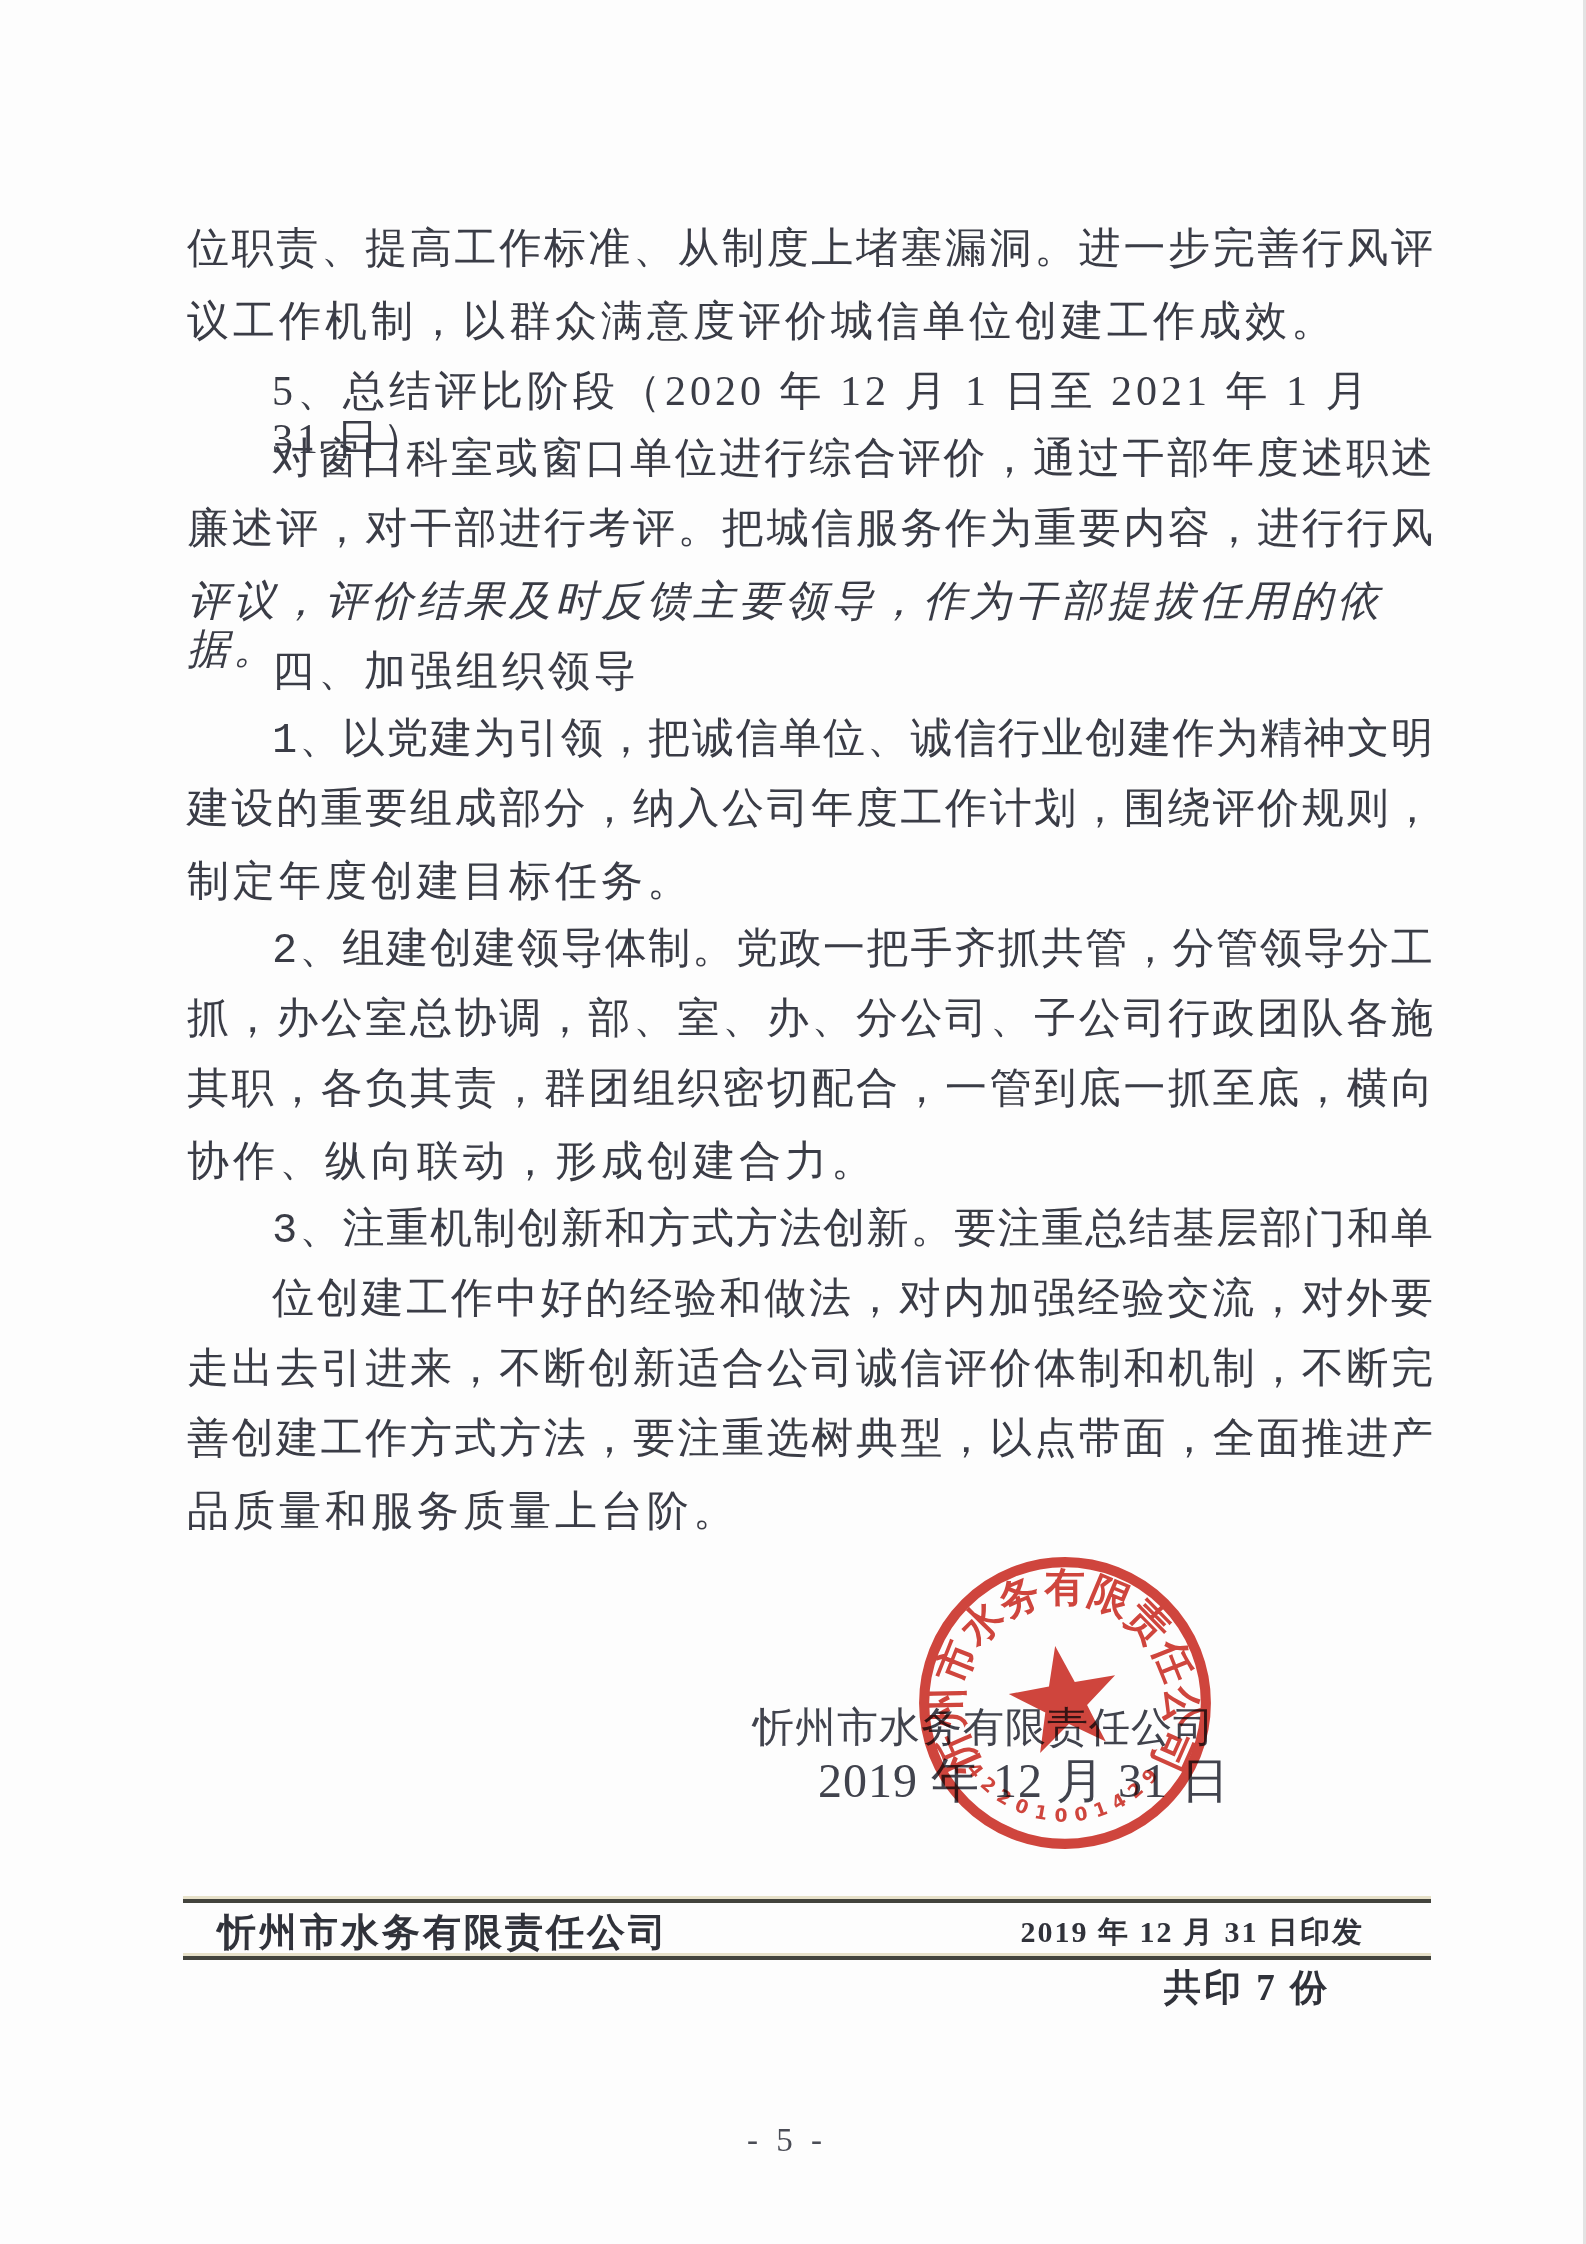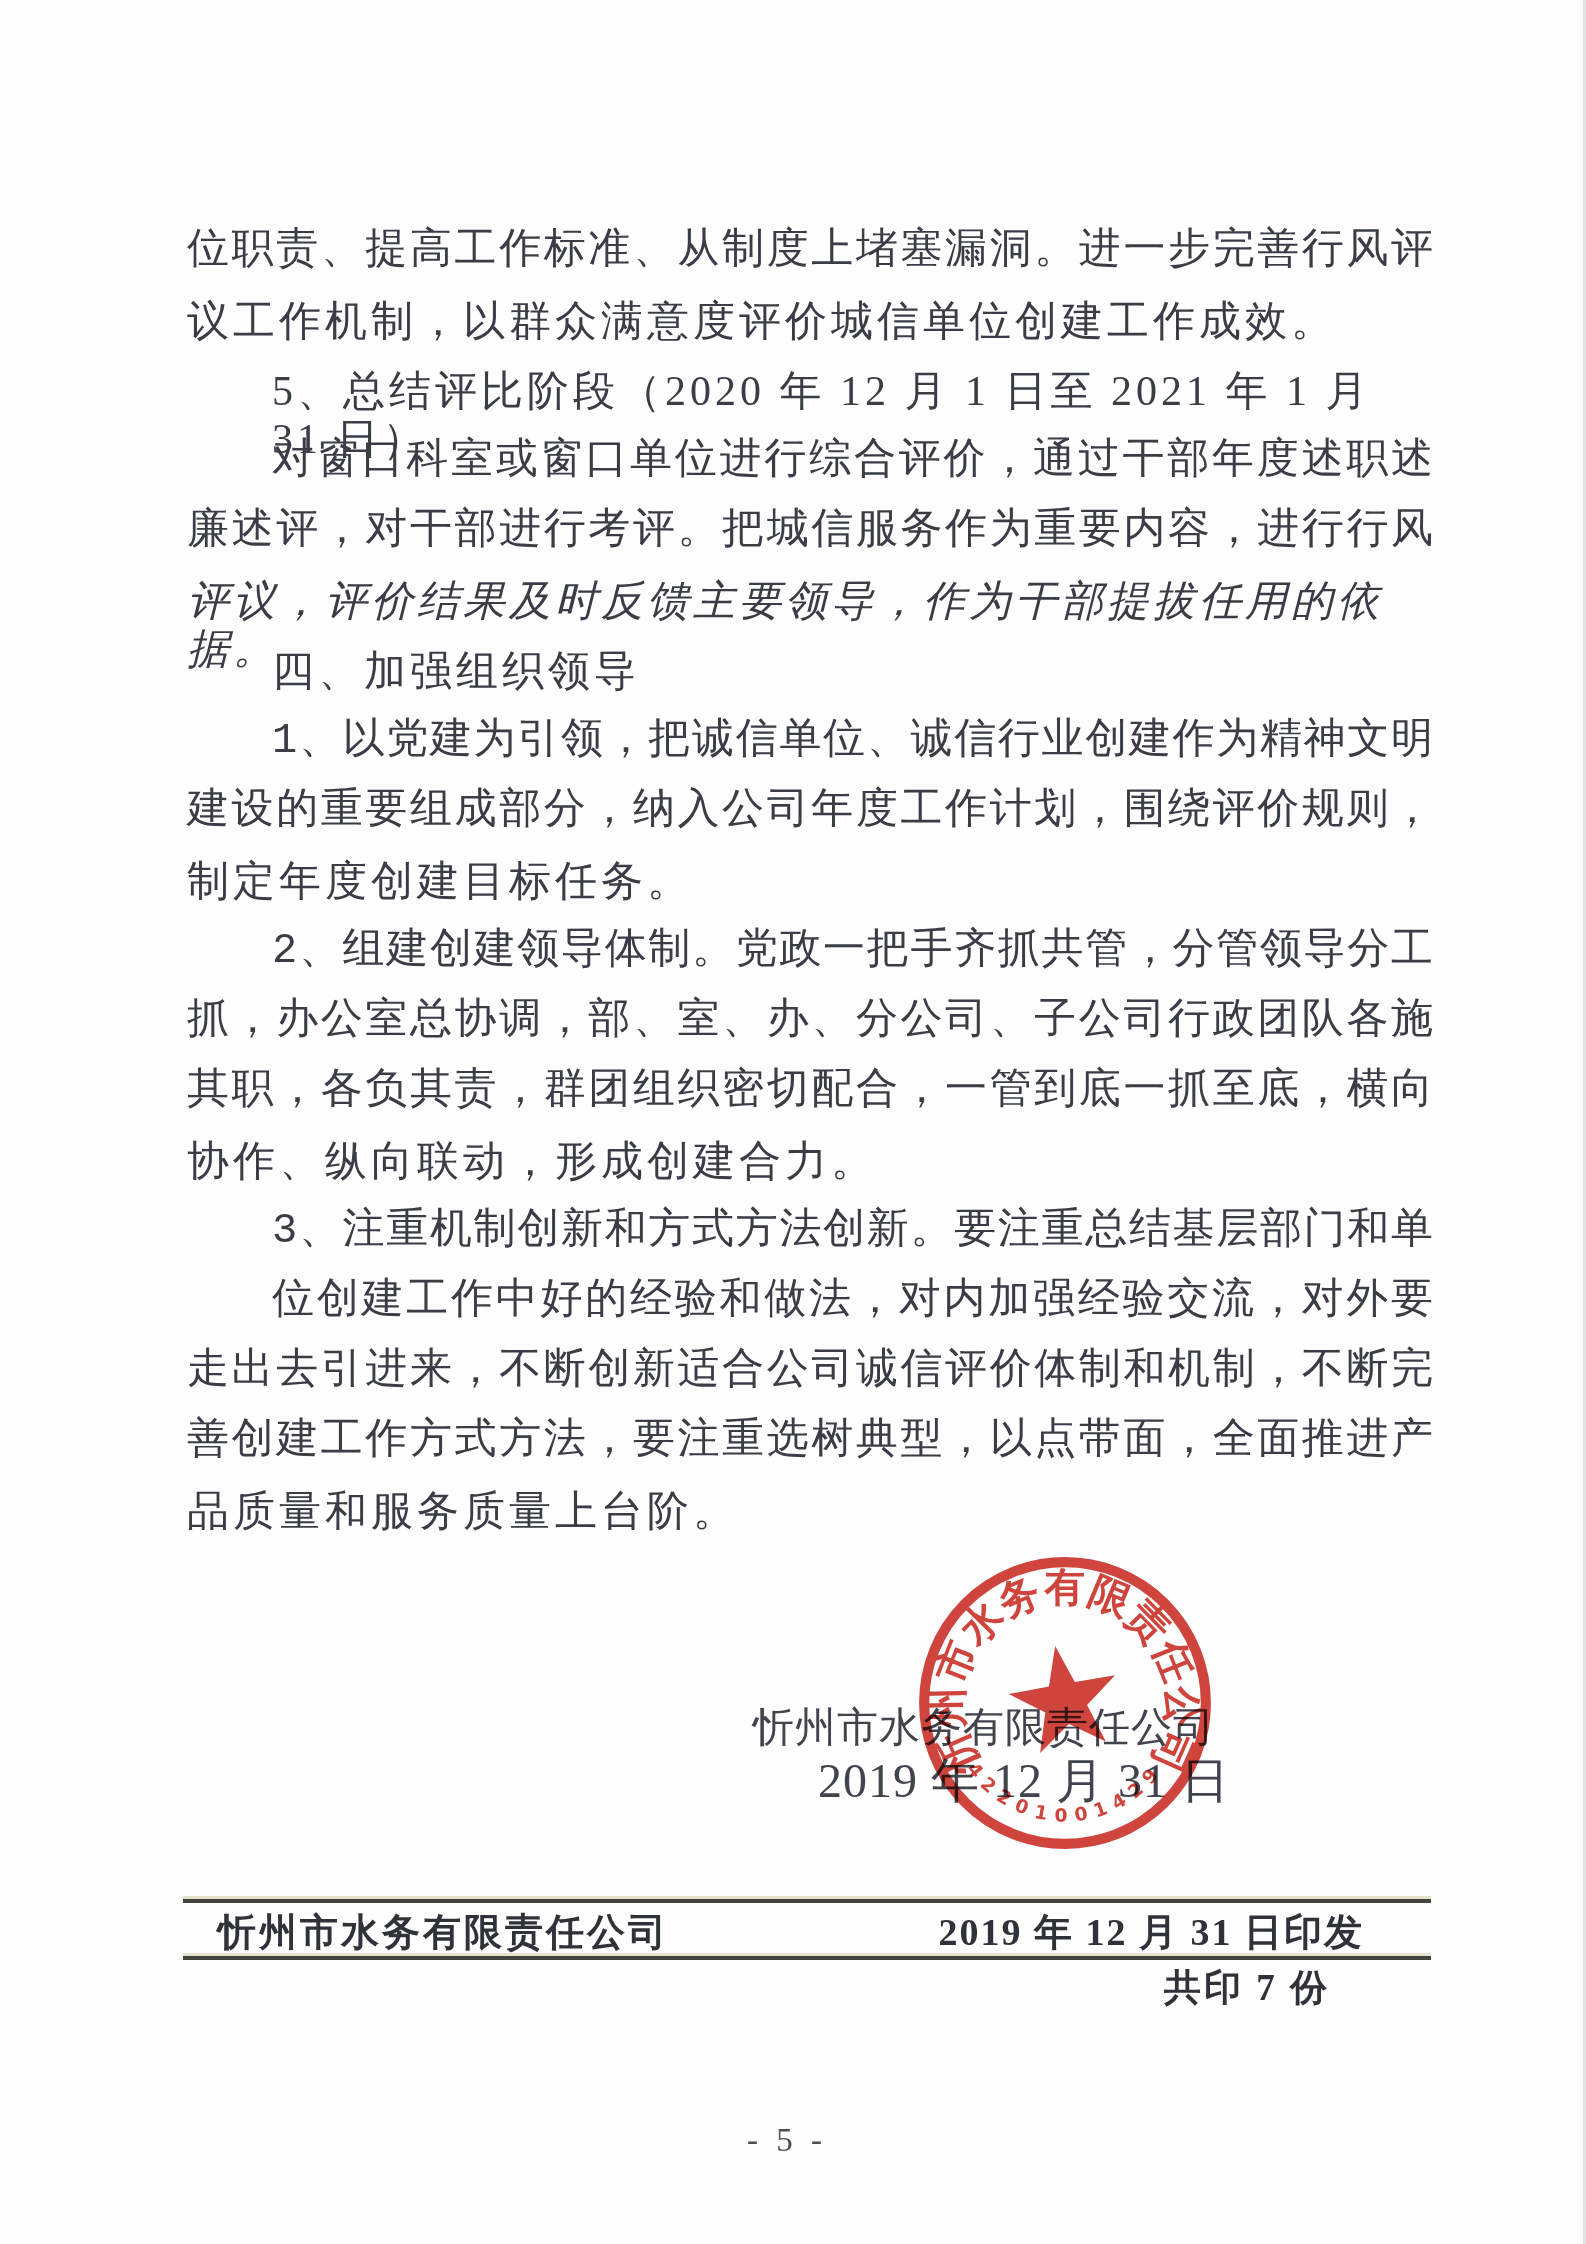--- a/index.html
+++ b/index.html
@@ -47,21 +47,21 @@
     box-shadow:0 -3px 0 rgba(175,155,70,0.28);
   }
   .rule.top { top:1899px; }
   .rule.bottom { top:1956px; }
   .footer-issuer {
     position:absolute; left:218px; top:1910px;
     font-size:38px; line-height:44px; font-weight:700; letter-spacing:3px; color:#30323a;
   }
   .footer-date {
     position:absolute; right:222px; top:1910px;
-    font-size:38px; line-height:44px; font-weight:600; letter-spacing:2px; color:#30323a;
+    font-size:30px; line-height:44px; font-weight:600; letter-spacing:2px; color:#30323a;
   }
   .footer-copies {
     position:absolute; right:256px; top:1966px;
     font-size:37px; line-height:44px; font-weight:600; letter-spacing:3px; color:#30323a;
   }
   .page-number {
     position:absolute; left:187px; top:2122px; width:1200px;
     text-align:center;
     font-size:33px; letter-spacing:5px; color:#4b4d56;
   }

